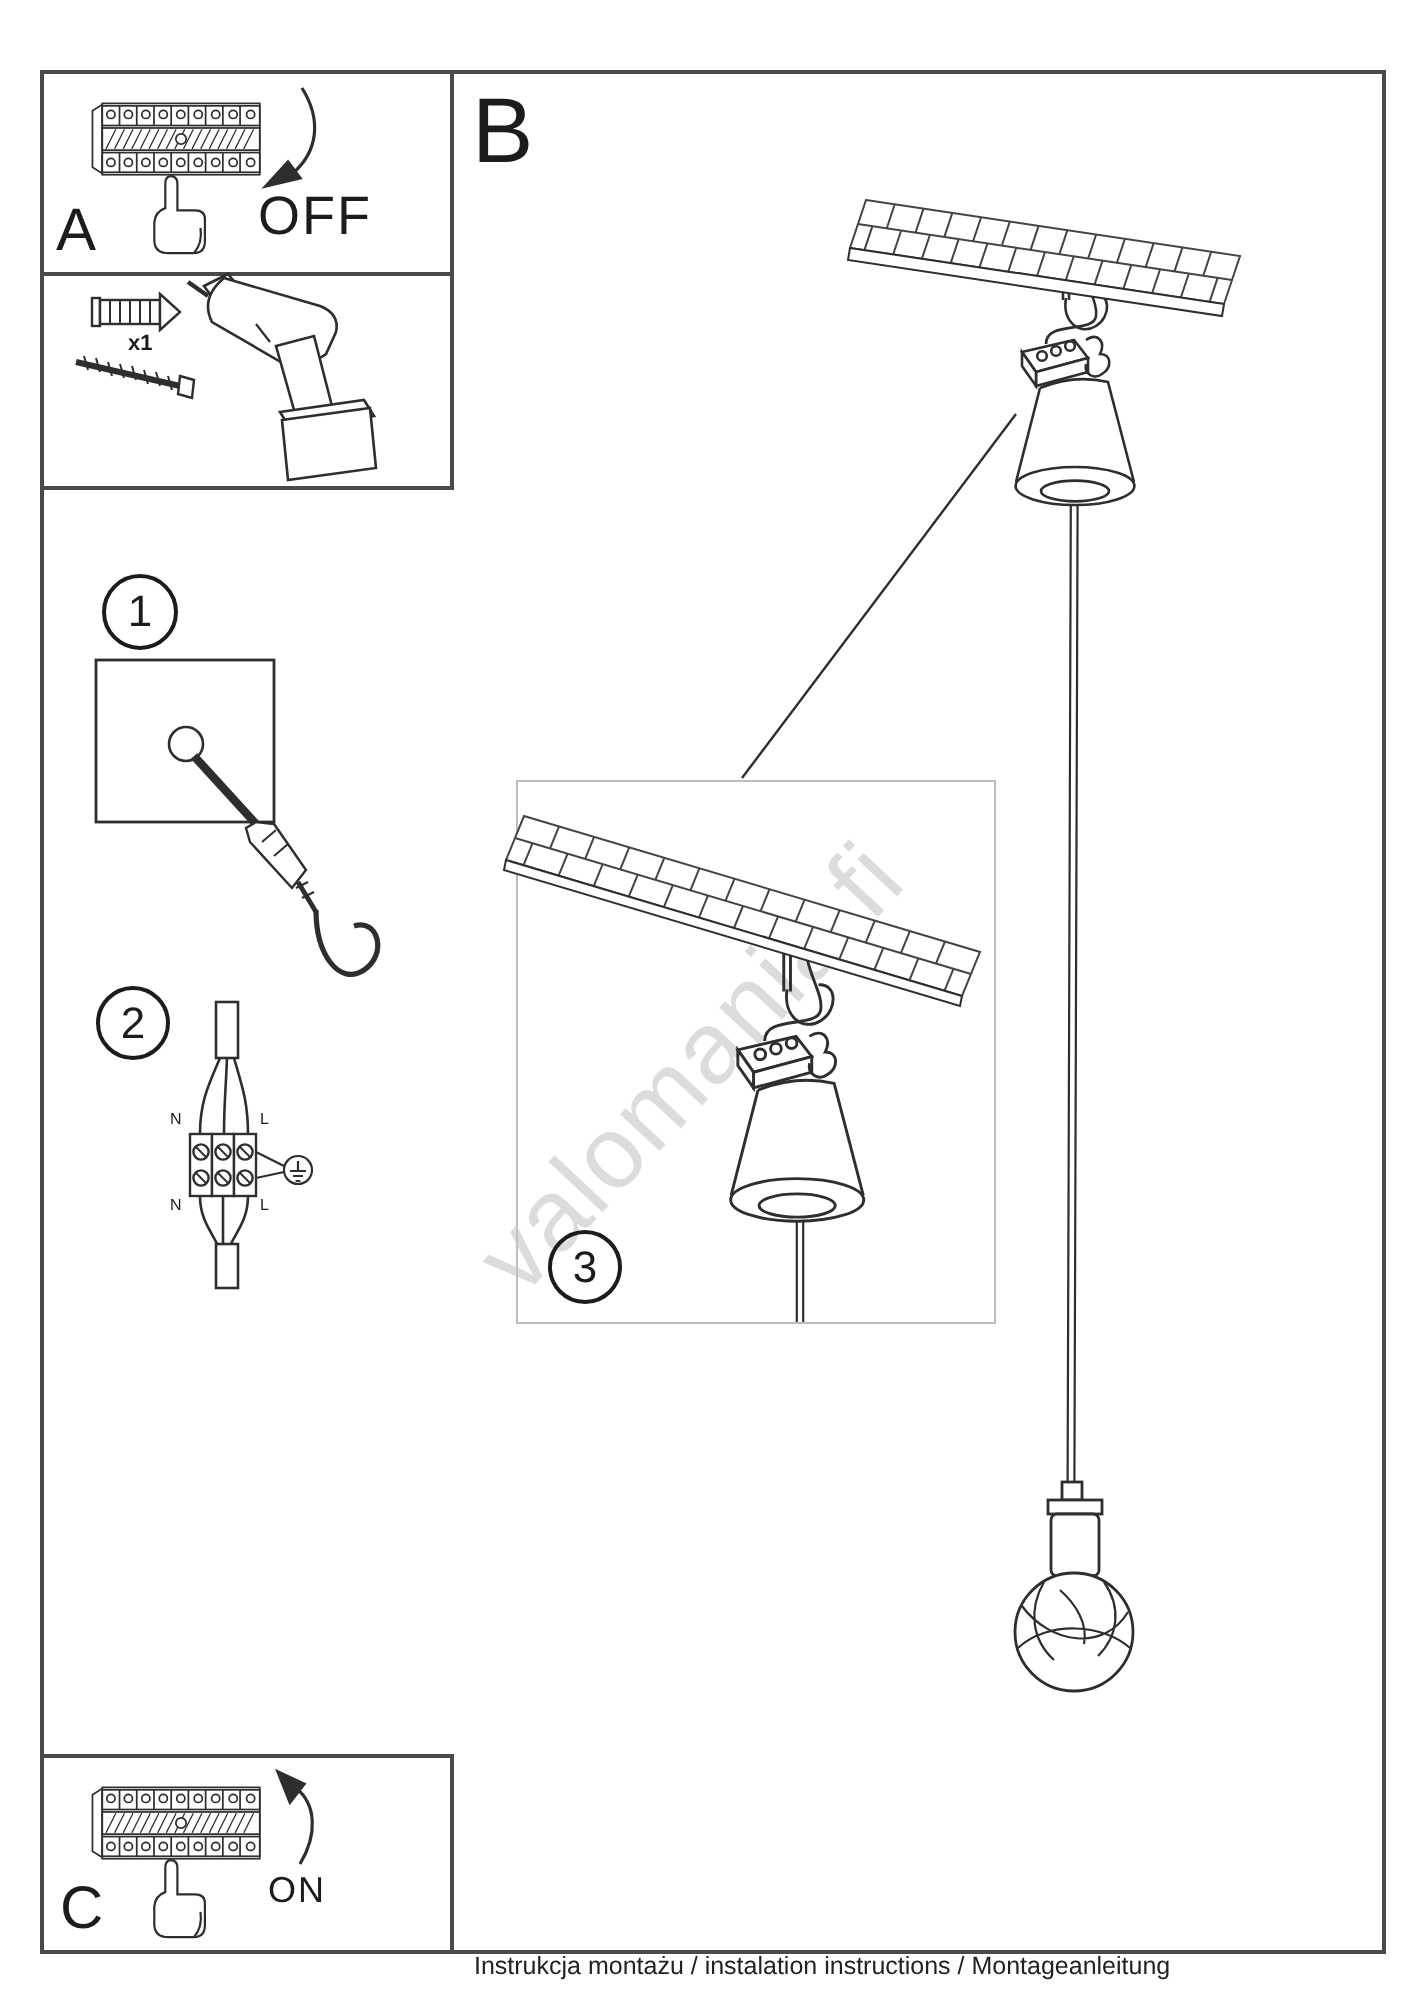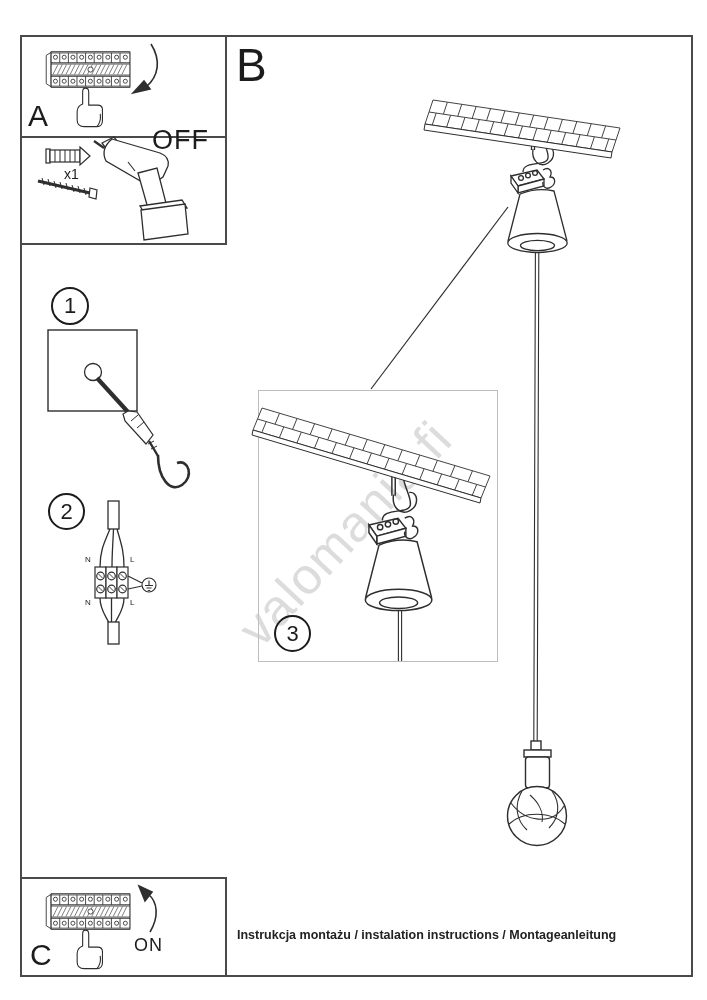--- a/index.html
+++ b/index.html
@@ -213,35 +213,35 @@
     </g>
   </svg>
 
   <div class="abs frame" style="left:20px;top:35px;width:673px;height:942px;"></div>
   <div class="abs frame" style="left:20px;top:35px;width:207px;height:103px;"></div>
   <div class="abs frame" style="left:20px;top:136px;width:207px;height:109px;"></div>
   <div class="abs frame" style="left:20px;top:877px;width:207px;height:100px;"></div>
   <div class="abs lightframe" style="left:258px;top:390px;width:240px;height:272px;"></div>
 
   <div class="abs lbl z3" style="left:28px;top:101px;font-size:30px;">A</div>
-  <div class="abs lbl z3" style="left:152px;top:95px;font-size:27px;letter-spacing:1px;margin-top:32px;">OFF</div>
-
-  <div class="abs lbl z3" style="left:64px;top:167px;font-size:14px;">x1</div>
+  <div class="abs lbl z3" style="left:129px;top:95px;font-size:27px;letter-spacing:1px;">OFF</div>
+
+  <div class="abs lbl z3" style="left:64px;top:167px;font-size:11px;font-weight:bold;">x1</div>
 
   <div class="abs lbl z3" style="left:236px;top:42px;font-size:46px;">B</div>
 
   <div class="abs lbl circle-num z3" style="left:51px;top:287px;width:34px;height:34px;">1</div>
   <div class="abs lbl circle-num z3" style="left:48px;top:493px;width:33px;height:33px;">2</div>
   <div class="abs lbl circle-num z3" style="left:274px;top:615px;width:33px;height:33px;">3</div>
 
   <div class="abs lbl tiny z3" style="left:85px;top:556px;">N</div>
   <div class="abs lbl tiny z3" style="left:130px;top:556px;">L</div>
   <div class="abs lbl tiny z3" style="left:85px;top:599px;">N</div>
   <div class="abs lbl tiny z3" style="left:130px;top:599px;">L</div>
 
   <div class="abs lbl z3" style="left:30px;top:940px;font-size:30px;">C</div>
   <div class="abs lbl z3" style="left:134px;top:936px;font-size:18px;letter-spacing:1px;">ON</div>
 
-  <div class="abs z3" style="left:237px;top:924px;font-weight:bold;">
+  <div class="abs z3" style="left:237px;top:972px;">
     <div class="footer-line">Instrukcja montażu / instalation instructions / Montageanleitung</div>
   </div>
 
 </div>
 
 </body></html>

